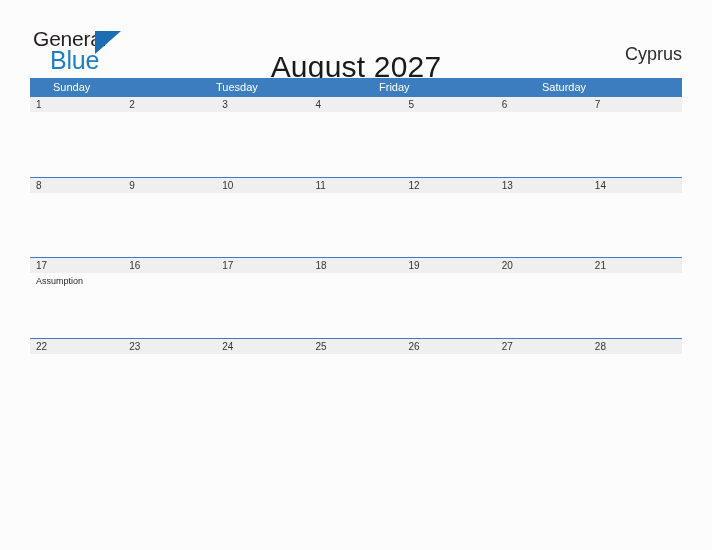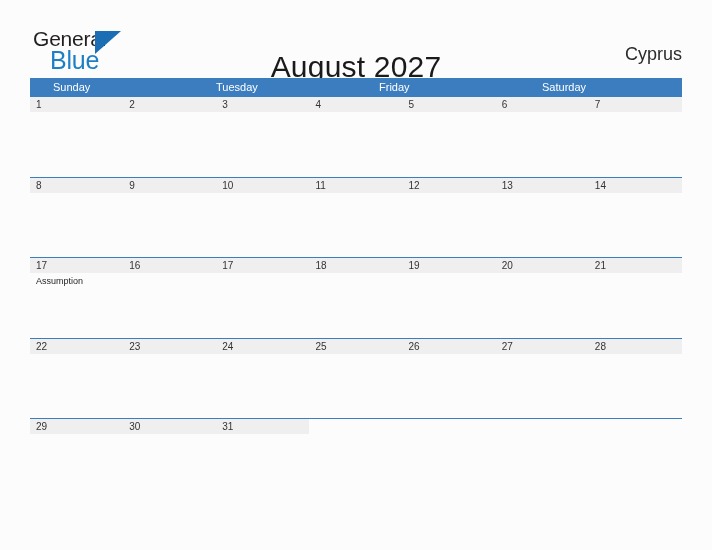--- a/index.html
+++ b/index.html
@@ -305,29 +305,20 @@
       <div class="events-cell">
           <span class="event-text"></span>
         </div>
       <div class="events-cell">
           <span class="event-text"></span>
         </div>
     </div>
   </div>
 
   <div class="week-row">
-    <div class="day-band">
-      <div class="day-band-cell">29</div>
-      <div class="day-band-cell">30</div>
-      <div class="day-band-cell">31</div>
-      <div class="day-band-cell empty"></div>
-      <div class="day-band-cell empty"></div>
-      <div class="day-band-cell empty"></div>
-      <div class="day-band-cell empty"></div>
-    </div>
     <div class="events-row">
       <div class="events-cell">
           <span class="event-text"></span>
         </div>
       <div class="events-cell">
           <span class="event-text"></span>
         </div>
       <div class="events-cell">
           <span class="event-text"></span>
         </div>

